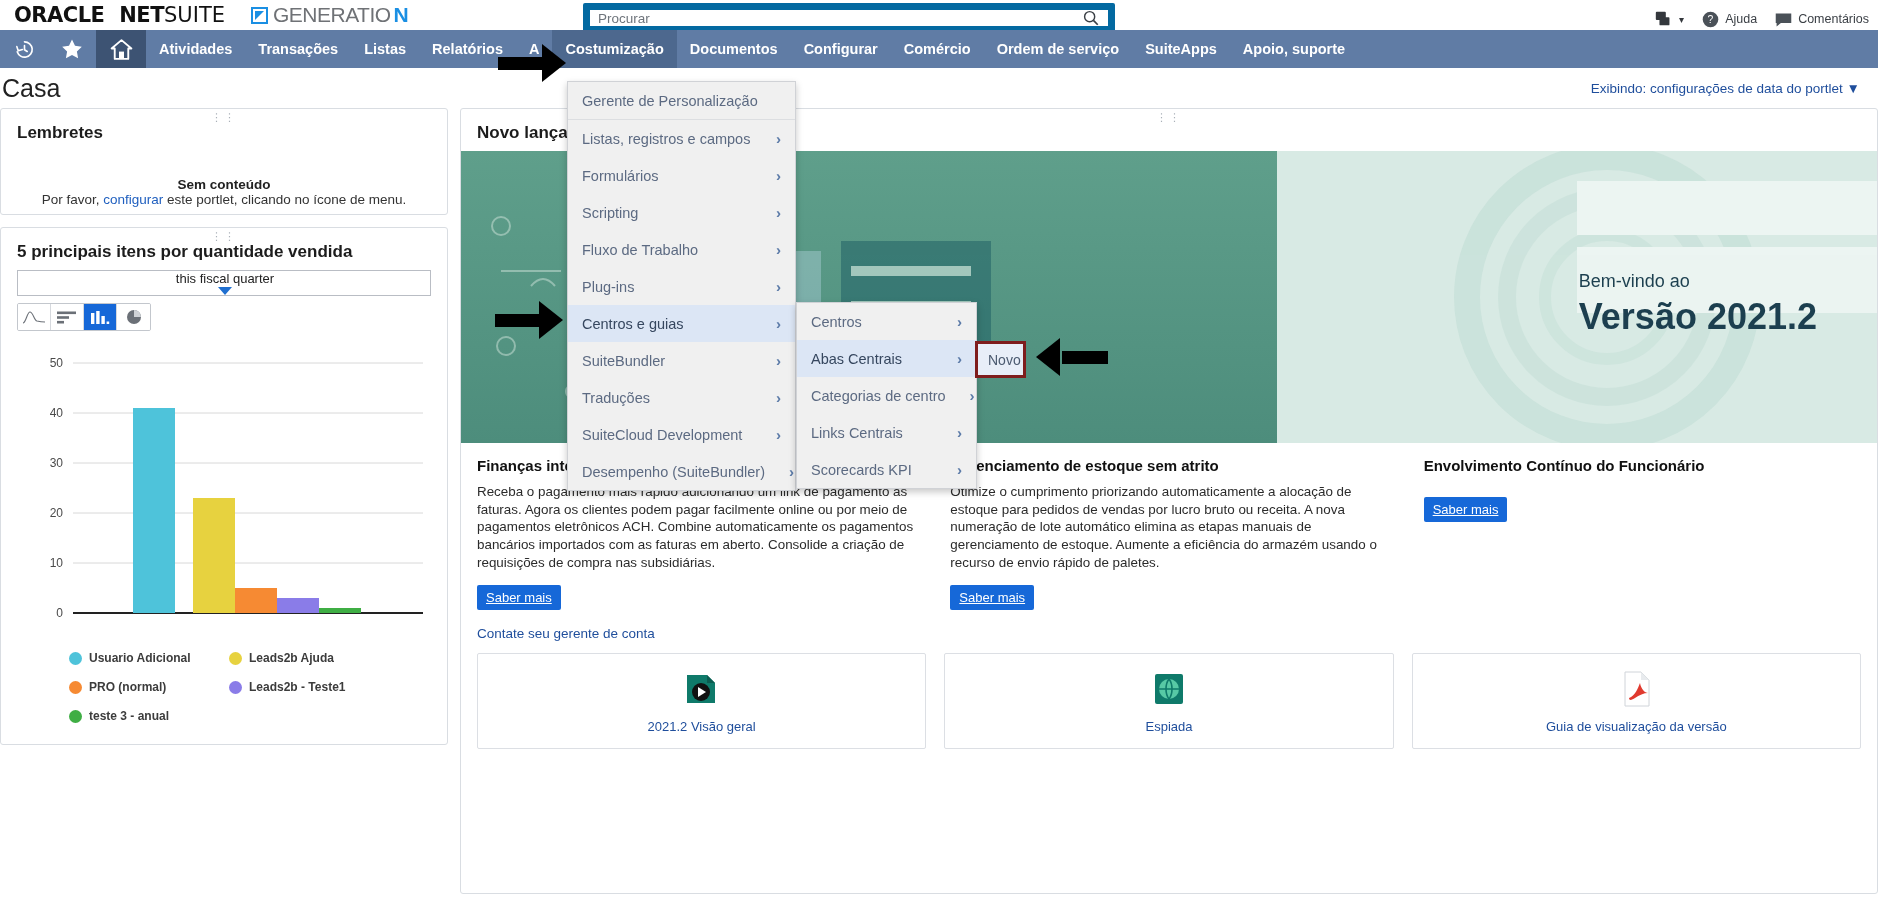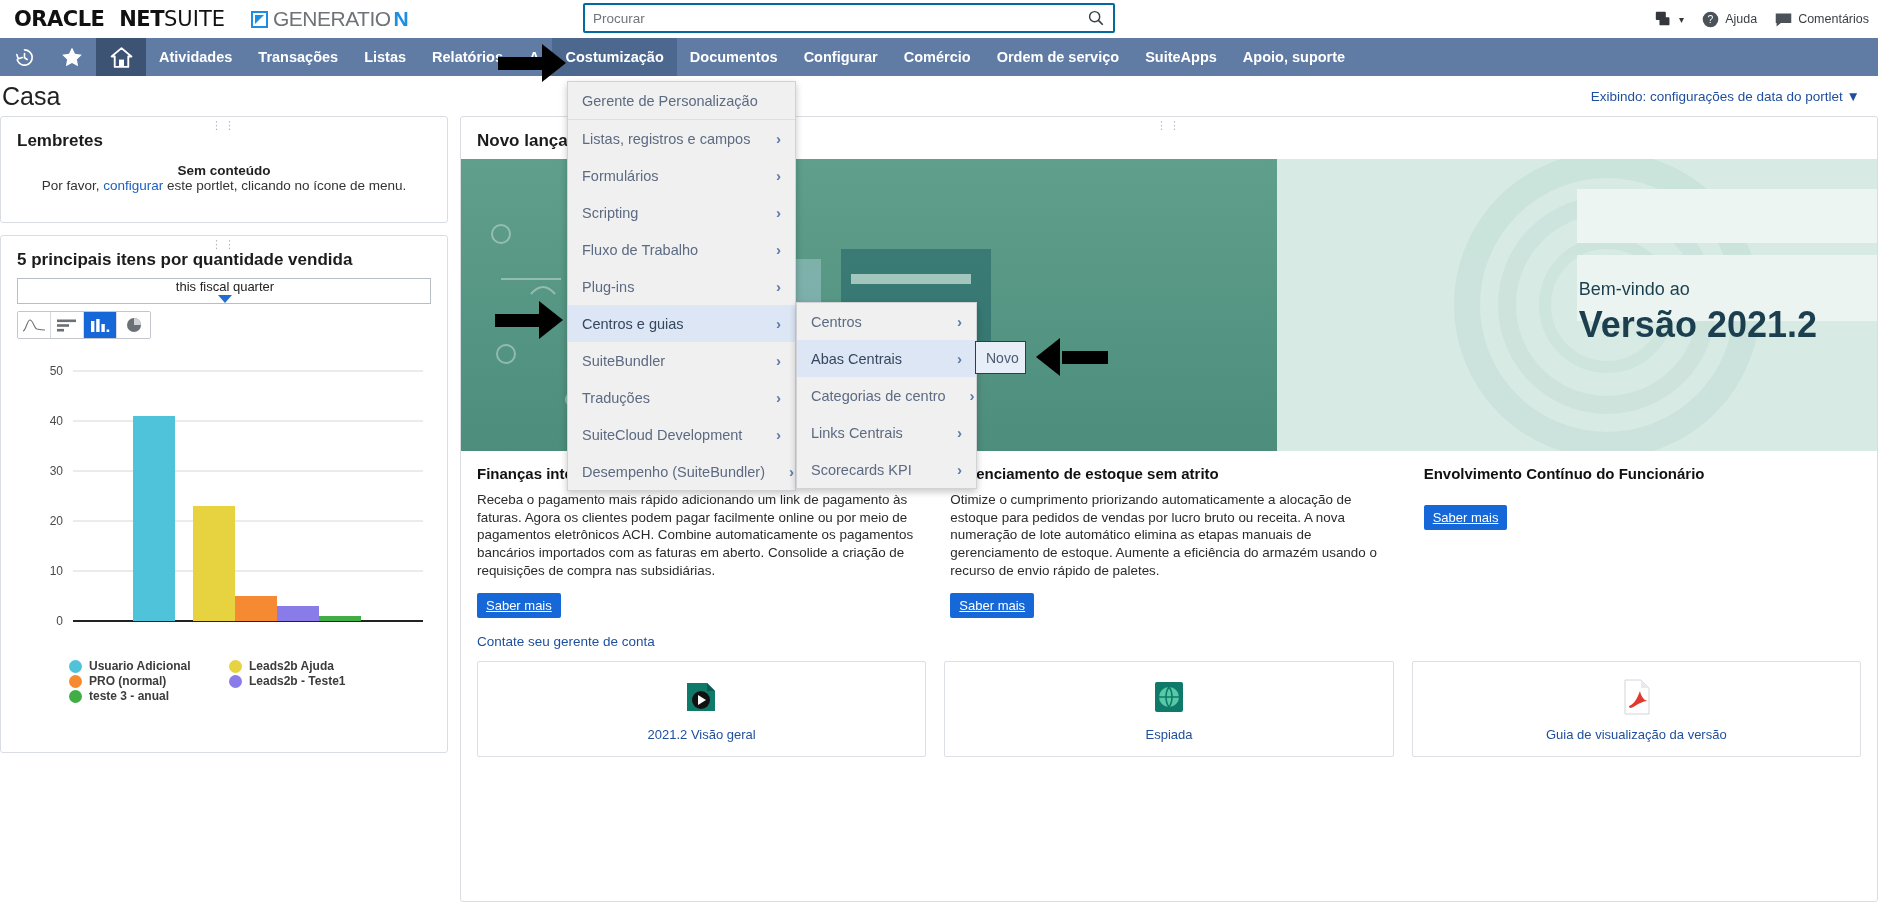--- a/index.html
+++ b/index.html
@@ -7,21 +7,21 @@
     width: 1878px; height: 924px;
     overflow: hidden;
     font-family: "Liberation Sans", sans-serif;
     background: #ffffff;
     color: #1a1a1a;
   }
 
   
   .brandbar {
     position: relative;
-    height: 38px;
+    height: 30px;
     background: #ffffff;
     display: flex;
     align-items: center;
     padding: 0 14px;
   }
   .oracle-logo {
     font-size: 21px;
     font-weight: 700;
     letter-spacing: -0.5px;
     color: #111;
@@ -57,21 +57,21 @@
   }
   .gen-logo .bluen { color: #1a8fe3; font-weight: 700; }
 
   .searchwrap {
     position: absolute;
     left: 583px; top: 3px;
     width: 532px; height: 30px;
   }
   .searchbox {
     width: 100%; height: 100%;
-    border: 2px solid #0369a1;
+    border: 7px solid #0369a1;
     border-radius: 2px;
     background: #fff;
     display: flex;
     align-items: center;
     padding: 0 8px;
     gap: 24px;
   }
   .searchbox input {
     flex: 1;
     border: none;
@@ -174,21 +174,21 @@
   }
   .portlet-title {
     font-size: 17px;
     font-weight: 700;
     color: #1c1c1c;
     padding: 14px 16px 6px 16px;
   }
   .portlet-body { padding: 4px 16px 14px 16px; }
   .empty-strong {
     text-align: center; font-weight: 700; font-size: 13.5px;
-    color: #222; margin-top: 6px;
+    color: #222; margin-top: 28px;
   }
   .empty-sub {
     text-align: center; font-size: 13.5px; color: #333;
     margin-bottom: 6px;
   }
   .empty-sub a { color: #1f5fbf; text-decoration: none; }
 
   
   .sel {
     width: 100%; height: 26px;
@@ -219,21 +219,21 @@
   }
   .ctab:last-child { border-right: none; }
   .ctab.active { background: #1668d8; }
 
   
   .chart { position: relative; height: 300px; margin-top: 4px; }
   .chart svg { display: block; }
   .legend {
     display: grid;
     grid-template-columns: 150px 150px;
-    gap: 1px 10px;
+    gap: 15px 10px;
     justify-content: center;
     padding: 8px 0 4px 0;
   }
   .leg { display: flex; align-items: center; gap: 7px; font-size: 12px;
     font-weight: 700; color: #3c3c3c; white-space: nowrap; }
   .dot { width: 13px; height: 13px; border-radius: 50%; flex-shrink: 0; }
 
   
   .bannerportlet { border: 1px solid #d9dde2; background: #fff;
     border-radius: 3px; height: 100%; overflow: hidden; position: relative; }
@@ -294,21 +294,21 @@
     white-space: nowrap;
   }
   .menu-item.hl { background: #dce6f5; color: #36475f; }
   .menu-item .chev {
     font-size: 15px; font-weight: 700; color: #5c7ba8; margin-left: 24px;
   }
   .menu-sep { height: 1px; background: #dcdee1; }
   .menu#menu-main { left: 567px; top: 81px; width: 229px; }
   .menu#menu-sub  { left: 796px; top: 302px; width: 181px; }
   .menu#menu-new  { left: 975px; top: 341px; width: 51px; background: #e8eef8;
-                    border: 1px solid #7f1d1d; box-shadow: none; }
+                    border: 3px solid #7f1d1d; box-shadow: none; }
   .menu#menu-new .menu-item { height: 31px; justify-content: flex-start;
                     padding: 0 10px; font-size: 14px; color: #4b5a70; }
 
   
   .arrow { position: absolute; z-index: 70; }
   .arrow .shaft { position: absolute; background: #000; }
   .arrow .head {
     position: absolute; width: 0; height: 0;
     border-top: 19px solid transparent;
     border-bottom: 19px solid transparent;

